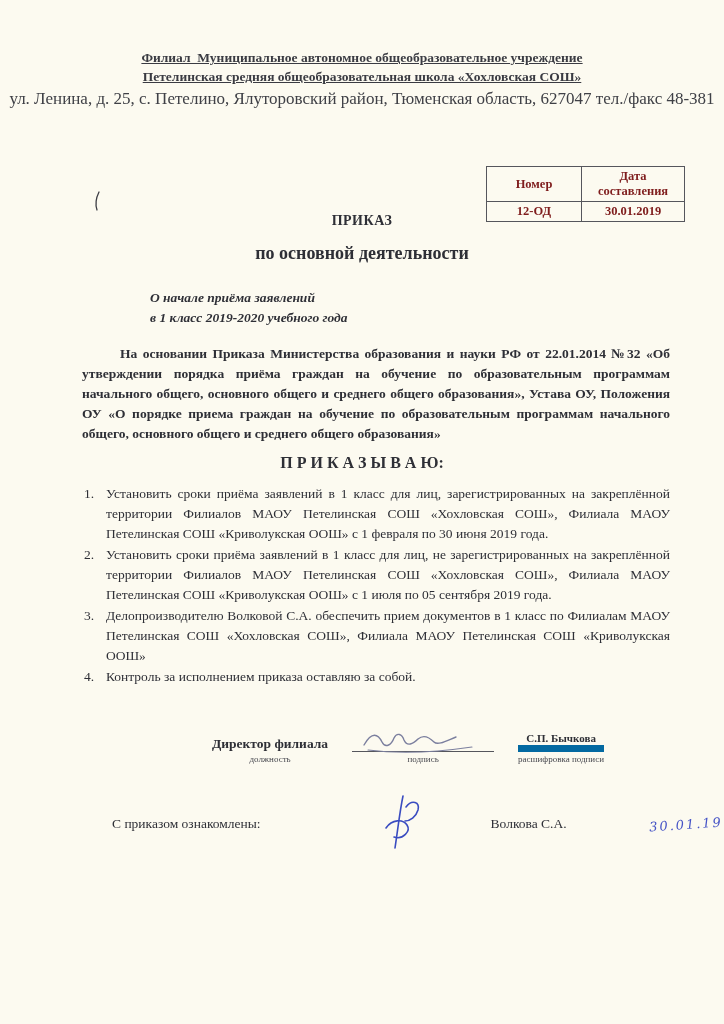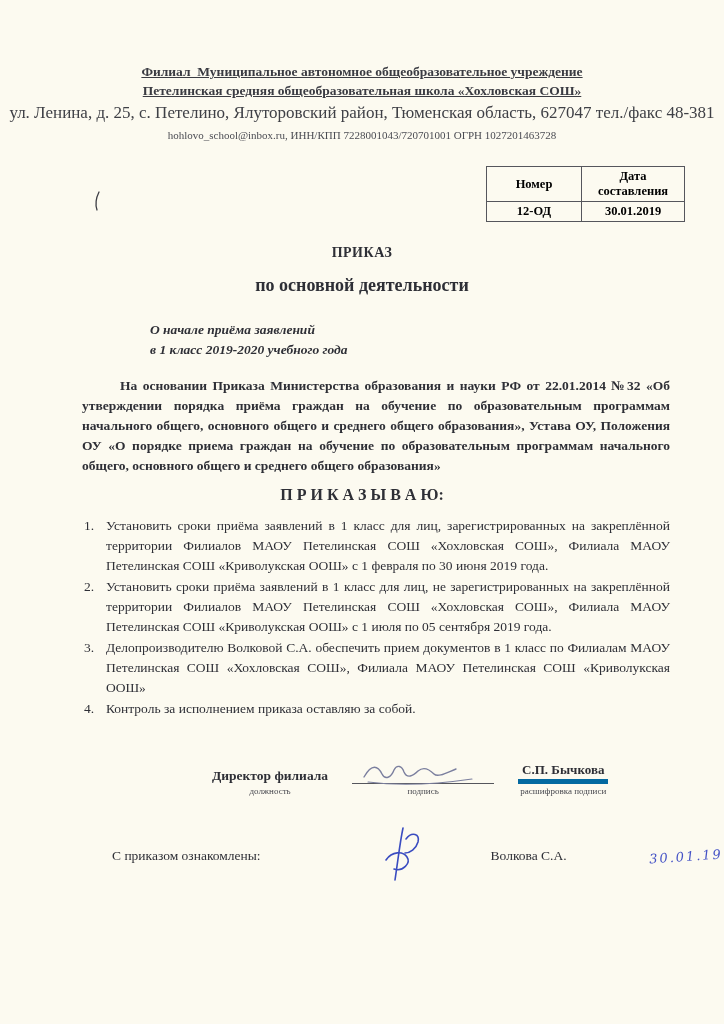--- a/index.html
+++ b/index.html
@@ -7,32 +7,32 @@
     position:relative;
     width:724px; height:1024px;
     background:#fcfaf0;
     font-family:"Liberation Serif", serif;
     color:#2e2f36;
     overflow:hidden;
   }
   .preserve { white-space:pre-wrap; }
 
   
-  .doc-header { padding-top:62px; text-align:center; }
+  .doc-header { padding-top:48px; text-align:center; }
   .h-line {
     font-weight:bold; text-decoration:underline;
     font-size:13.5px; line-height:19px; color:#3a3b42;
   }
   .h-address { font-size:17px; margin-top:3px; color:#3f4046; }
   .h-contacts { font-size:11px; margin-top:6px; color:#4a4b52; }
 
   
   .doc-table {
     position:absolute; top:166px; left:486px;
-    border-collapse:collapse; font-size:12.5px; color:#000000;
+    border-collapse:collapse; font-size:12.5px; color:#7f1d1d;
   }
   .doc-table td {
     border:1px solid #55565c; text-align:center;
     padding:2px 6px; font-weight:bold;
   }
   .doc-table .c1 { width:82px; }
   .doc-table .c2 { width:90px; }
 
   
   .stray { position:absolute; left:92px; top:190px; }
@@ -59,21 +59,21 @@
   .order-item { display:flex; margin-bottom:1px; }
   .order-item .num { flex:0 0 22px; }
   .order-item .txt { flex:1; text-align:justify; }
 
   
   .sig-row { margin:34px 0 12px 212px; display:flex; align-items:flex-end; }
   .sig-col { text-align:center; }
   .sig-position { font-weight:bold; font-size:13.5px; white-space:nowrap; }
   .sig-line { position:relative; width:142px; height:30px; border-bottom:1px solid #55565c; margin:0 24px; }
   .sig-line svg { position:absolute; left:4px; bottom:-6px; }
-  .sig-name { font-weight:bold; font-size:13px; border-bottom:5px solid #0369a1; white-space:nowrap; padding:0 4px 1px; }
+  .sig-name { font-weight:bold; font-size:11px; border-bottom:7px solid #0369a1; white-space:nowrap; padding:0 4px 1px; }
   .sig-caption { font-size:9px; color:#46474e; margin-top:2px; }
 
   
   .ack-row { margin:30px 0 0 112px; display:flex; align-items:center; font-size:13.5px;gap:18px; }
   .ack-label { white-space:nowrap; }
   .ack-sign { margin-left:94px; height:60px; display:flex; align-items:flex-end; }
   .ack-name { margin-left:46px; white-space:nowrap; }
   .ack-date {
     margin-left:64px; color:#4553c6; font-style:italic;
     font-family:"DejaVu Serif", serif; font-size:13px;
@@ -82,21 +82,20 @@
 </style>
 </head>
 <body>
 
 <div class="page">
 
   <div class="doc-header">
     <div class="h-line preserve">Филиал  Муниципальное автономное общеобразовательное учреждение</div>
     <div class="h-line">Петелинская средняя общеобразовательная школа «Хохловская СОШ»</div>
     <div class="h-address">ул. Ленина, д. 25, с. Петелино, Ялуторовский район, Тюменская область, 627047 тел./факс 48-381</div>
-    <div class="h-contacts">hohlovo_school@inbox.ru, ИНН/КПП 7228001043/720701001 ОГРН 1027201463728</div>
   </div>
 
   <span class="stray">
     <svg width="10" height="22" viewBox="0 0 10 22">
         <path d="M7 2 C 4 8, 3 14, 5 20" fill="none" stroke="#3c3d44" stroke-width="1.3" stroke-linecap="round"></path>
       </svg>
   </span>
 
   <table class="doc-table">
     <tbody>

